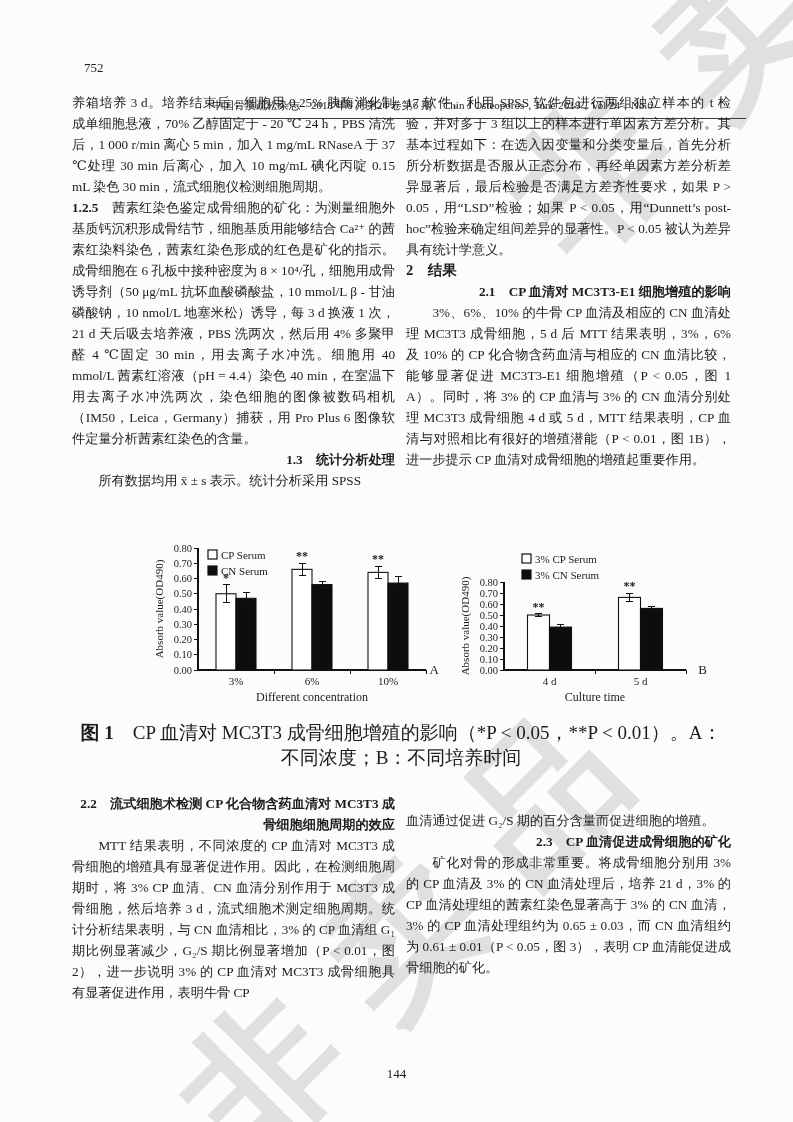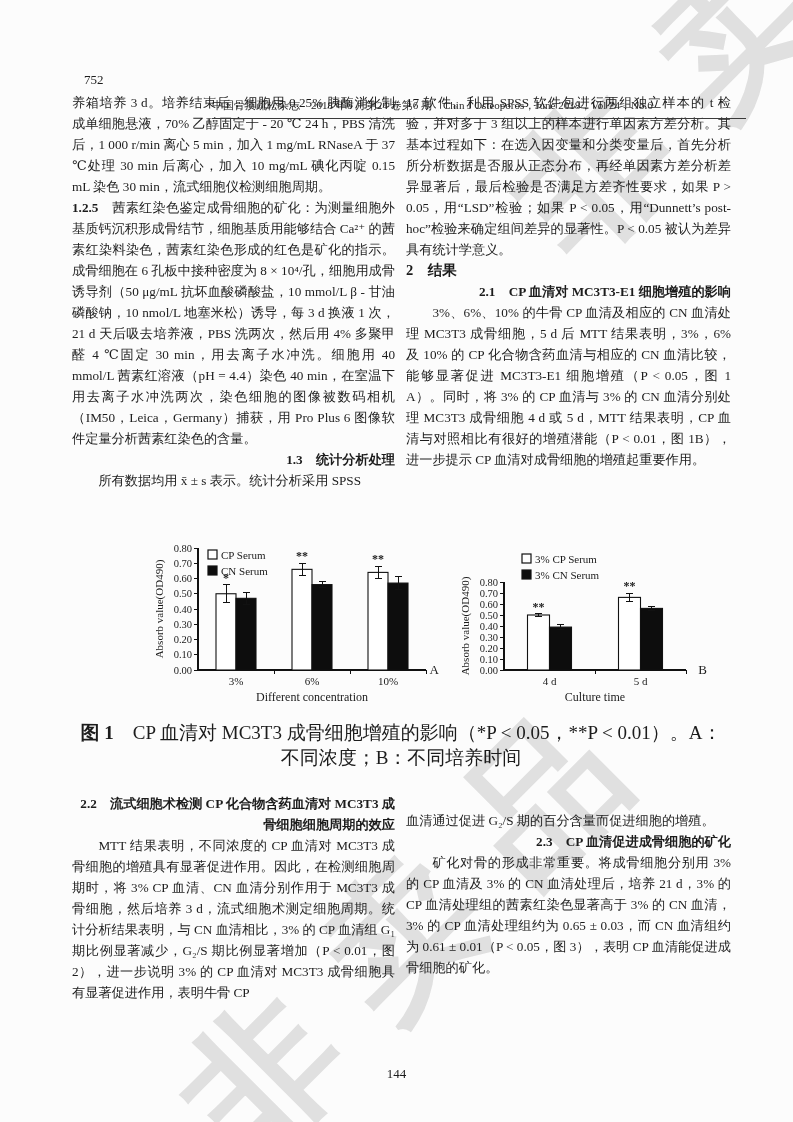--- a/index.html
+++ b/index.html
@@ -3,21 +3,21 @@
 <meta charset="utf-8">
 <style>
   html,body{margin:0;padding:0;background:#9a9a9a;}
   .page{position:relative;width:793px;height:1122px;background:#fcfcfc;overflow:hidden;
         font-family:"Liberation Serif","DejaVu Serif",serif;color:#1c1c1c;margin:0 auto;}
   .wm{position:absolute;font-size:150px;font-weight:bold;letter-spacing:48px;white-space:nowrap;
       color:rgba(196,196,196,0.5);transform:rotate(-45deg);transform-origin:0 0;
       font-family:"Liberation Sans","DejaVu Sans",sans-serif;pointer-events:none;z-index:0;}
   #wm1{left:140px;top:1060px;}
   #wm2{left:470px;top:158px;}
-  .pnum-top{position:absolute;left:84px;top:72px;font-size:13px;z-index:2;}
+  .pnum-top{position:absolute;left:84px;top:60px;font-size:13px;z-index:2;}
   .jheader{position:absolute;left:212px;top:57px;width:534px;font-size:11px;
            border-bottom:1.5px solid #3a3a3a;padding-bottom:5px;z-index:2;margin-top:41px;}
   .col{position:absolute;width:323px;font-size:13.2px;line-height:21px;text-align:justify;z-index:1;}
   #leftcol{left:72px;top:92px;}
   #rightcol{left:406px;top:92px;width:325px;}
   #leftcol2{left:72px;top:793px;}
   #rightcol2{left:406px;top:810px;width:325px;}
   .col p{margin:0;}
   .indent{text-indent:2em;}
   .b{font-weight:bold;}

